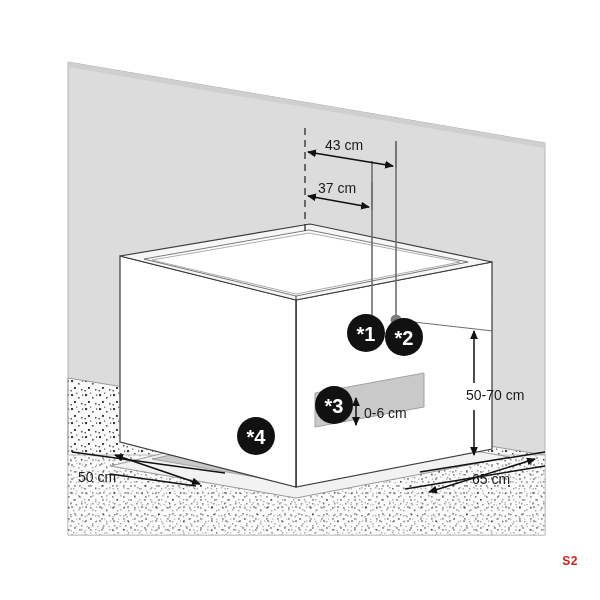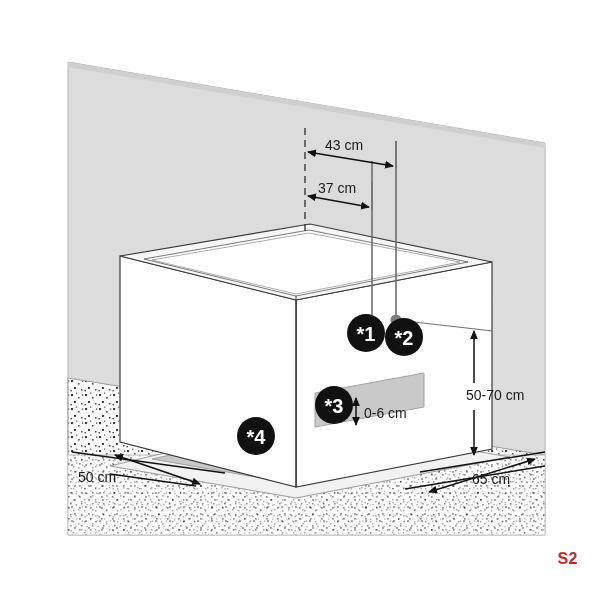--- a/index.html
+++ b/index.html
@@ -34,21 +34,21 @@
     font-family: "Liberation Sans", sans-serif;
     font-size: 20px;
     font-weight: bold;
     fill: #ffffff;
   }
   .sheet-code {
     position: absolute;
     right: 22px;
     bottom: 32px;
     font-family: "Liberation Sans", sans-serif;
-    font-size: 16px;
+    font-size: 12px;
     font-weight: bold;
     color: #cc2222;
     letter-spacing: 0.5px;
   }
 </style>
 </head>
 <body>
 
 <div id="stage">
 

